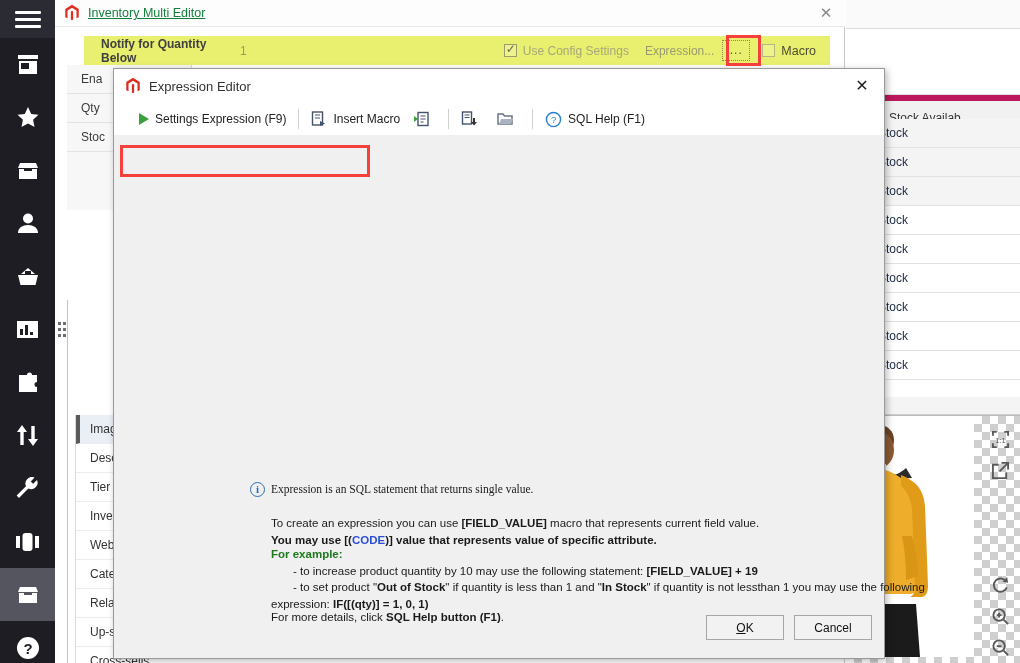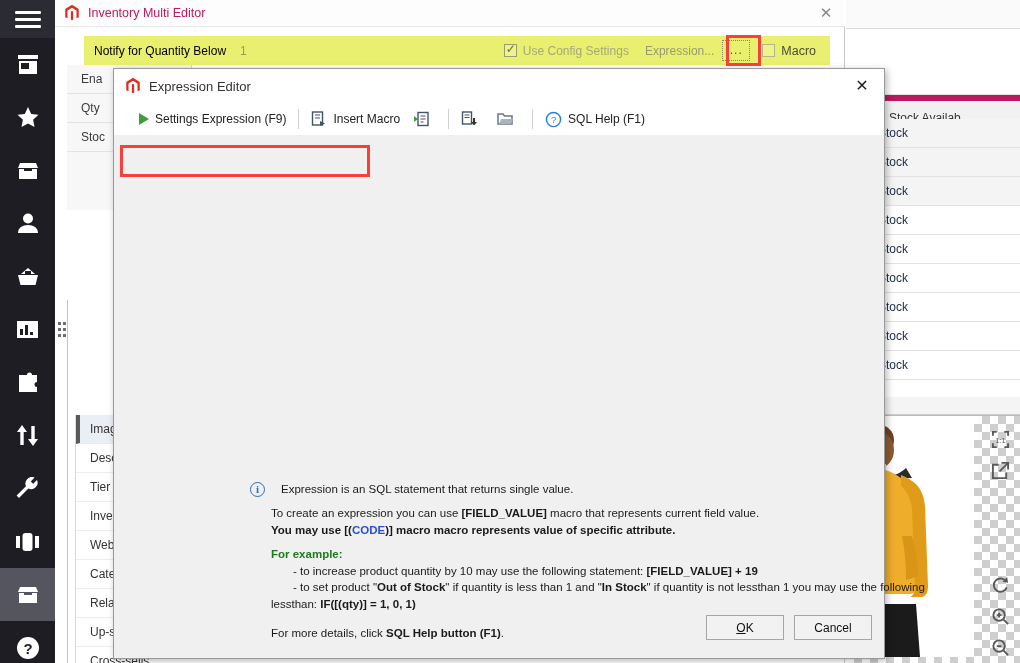--- a/index.html
+++ b/index.html
@@ -34,33 +34,33 @@
   #app-window {
     position: absolute; left: 55px; top: 0; width: 790px; height: 663px;
     background: #ffffff; border-right: 1px solid #c8c8c8;
   }
   #app-titlebar {
     position: absolute; left: 0; top: 0; width: 790px; height: 27px;
     background: #fdfdfd; border-bottom: 1px solid #e6e6e6;
     display: flex; align-items: center; padding-left: 8px;
   }
   .app-logo { width: 18px; height: 18px; margin-right: 7px; }
-  #app-title { font-size: 12.5px; color: #be185d; }
+  #app-title { font-size: 12.5px; color: #15803d; text-decoration: underline; }
   #app-close {
     position: absolute; right: 10px; top: 4px; width: 18px; height: 18px;
     color: #888; font-size: 15px; text-align: center; line-height: 18px;
     font-family: "Liberation Sans", sans-serif;
   }
 
   
   #notify-row {
     position: absolute; left: 29px; top: 36px; width: 746px; height: 29px;
     background: #e9ef6e; display: flex; align-items: center;
   }
-  #notify-label { font-size: 12px; color: #000000; padding-left: 10px; width: 150px; }
+  #notify-label { font-size: 12px; color: #404040; padding-left: 17px; width: 150px; font-weight: bold; }
   #notify-value { font-size: 12px; color: #9a9a6a; flex: 1; padding-left: 6px; }
   .notify-chk {
     width: 13px; height: 13px; border: 1px solid #9b9b70; background: #eef48a;
     position: relative; margin-right: 6px;
   }
   .notify-chk.checked::after {
     content: "\2713"; position: absolute; left: 1px; top: -3px;
     font-size: 12px; color: #6a6a4a;
   }
   #notify-useconfig { font-size: 12px; color: #a7a77c; margin-right: 16px; }
@@ -242,24 +242,24 @@
   #help {
     position: absolute; left: 128px; top: 412px; width: 740px; height: 165px;
     font-size: 11.5px; color: #1a1a1a; line-height: 1.45;
   }
   #help-icon {
     position: absolute; left: 8px; top: 1px; width: 15px; height: 15px;
     border: 1.5px solid #2b6fb5; border-radius: 50%;
     color: #2b6fb5; font-size: 11px; text-align: center; line-height: 13px;
     font-family: "Liberation Serif", serif; font-weight: bold;
   }
-  #help-l1 { position: absolute; left: 39px; top: 0px; }
-  #help-p2 { position: absolute; left: 29px; top: 24px; }
+  #help-l1 { position: absolute; left: 29px; top: 0px; font-family: Liberation Serif, serif; }
+  #help-p2 { position: absolute; left: 29px; top: 34px; }
   #help-ex { position: absolute; left: 29px; top: 65px; }
-  #help-more { position: absolute; left: 29px; top: 144px; }
+  #help-more { position: absolute; left: 29px; top: 128px; }
   .b { font-weight: bold; }
   .green { color: #1d7a1d; font-weight: bold; }
   .blue { color: #2a4fd6; }
   .indent { padding-left: 22px; display: block; }
 
   
   .dlg-btn {
     position: absolute; bottom: 18px; width: 78px; height: 25px;
     background: #f2f2f2; border: 1px solid #a6a6a6; font-size: 12px; color: #111;
     display: flex; align-items: center; justify-content: center;
@@ -547,27 +547,27 @@
         </span>
         <span>SQL Help (F1)</span>
       </div>
     </div>
 
     <div id="help">
       <span id="help-icon">i</span>
       <div id="help-l1">Expression is an SQL statement that returns single value.</div>
       <div id="help-p2">
         <span>To create an expression you can use </span><span class="b">[FIELD_VALUE]</span><span> macro that represents current field value.</span><br>
-        <span class="b">You may use [(</span><span class="b blue">CODE</span><span class="b">)] macro macro represents value of specific attribute.</span>
+        <span class="b">You may use [(</span><span class="b blue">CODE</span><span class="b">)] value that represents value of specific attribute.</span>
       </div>
       <div id="help-ex">
         <span class="green">For example:</span>
         <span class="indent"><span>- to increase product quantity by 10 may use the following statement: </span><span class="b">[FIELD_VALUE] + 19</span></span>
         <span class="indent"><span>- to set product "</span><span class="b">Out of Stock</span><span>" if quantity is less than 1 and "</span><span class="b">In Stock</span><span>" if quantity is not lessthan 1 you may use the following</span></span>
-        <span><span>lessthan: </span><span class="b">IF([(qty)] = 1, 0, 1)</span></span>
+        <span><span>expression: </span><span class="b">IF([(qty)] = 1, 0, 1)</span></span>
       </div>
       <div id="help-more">
         <span>For more details, click </span><span class="b">SQL Help button (F1)</span><span>.</span>
       </div>
     </div>
 
     <div class="dlg-btn" id="btn-ok">
       <span class="mnem">O</span>
         <span>K</span>
     </div>

